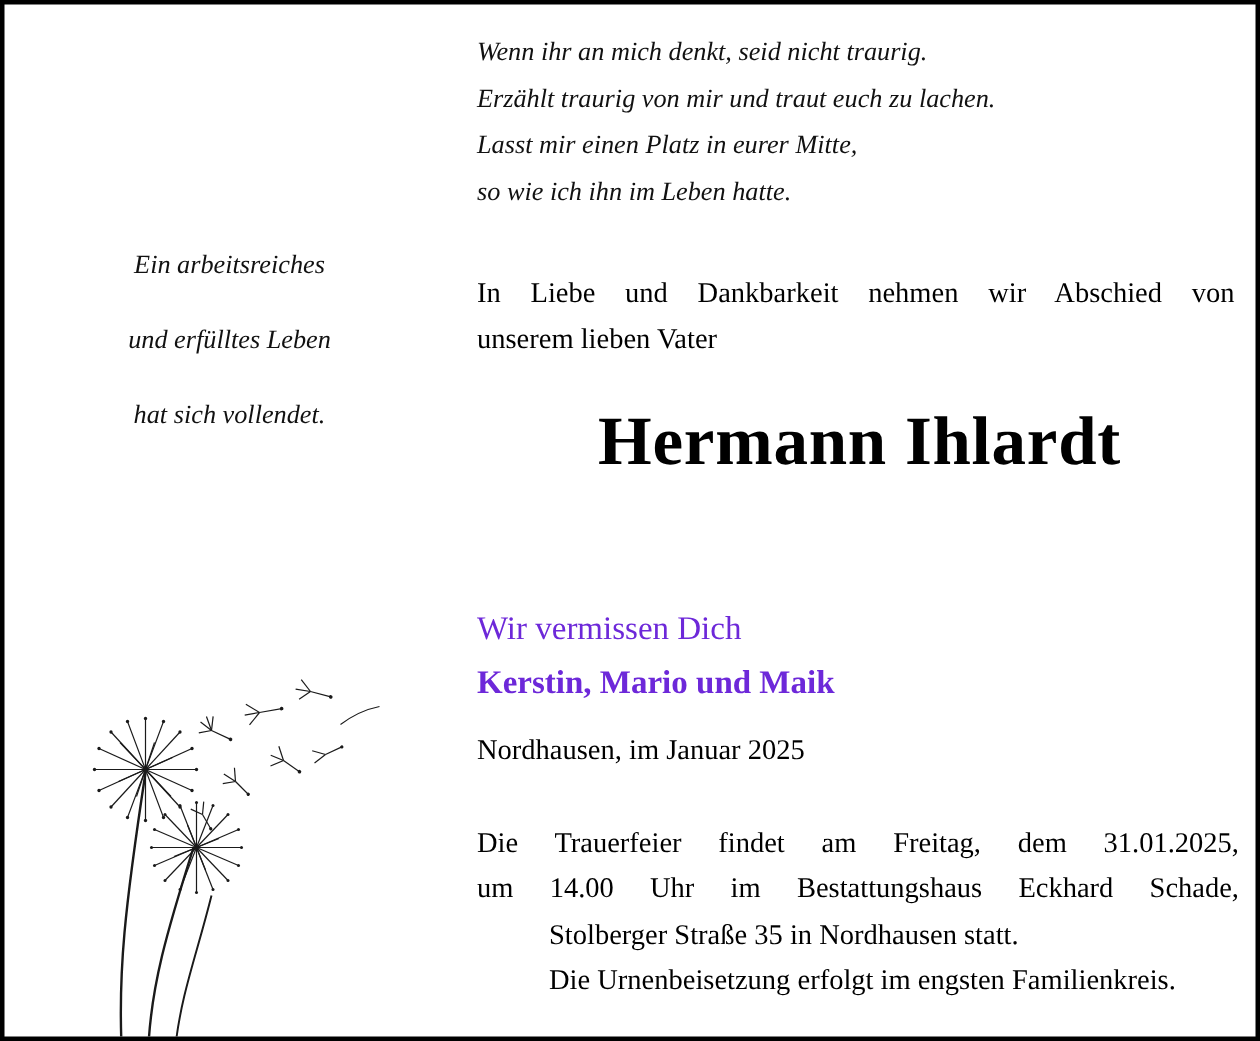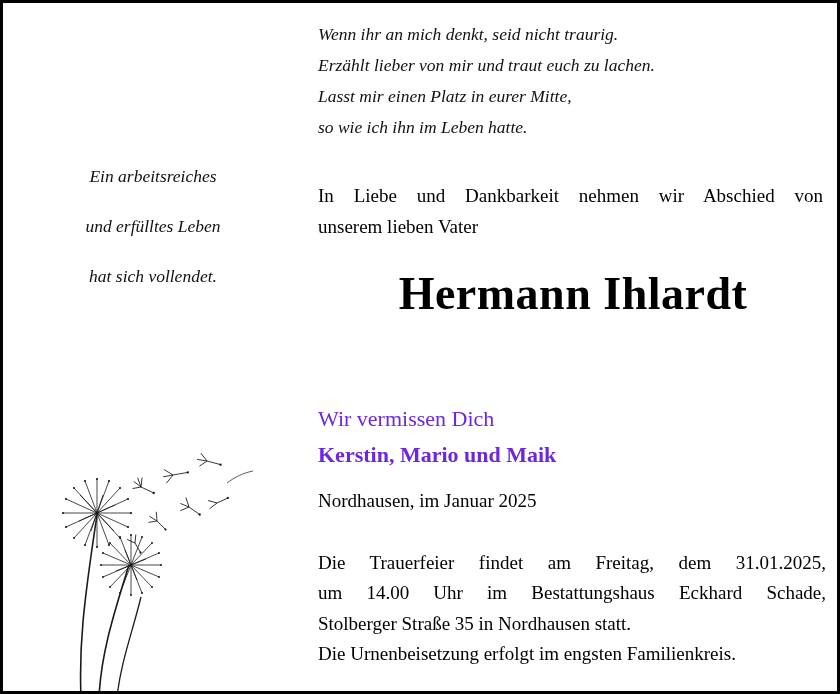--- a/index.html
+++ b/index.html
@@ -148,20 +148,21 @@
     line-height: 1.60;
     color: #000000;
   }
   .ceremony .just {
     text-align: justify;
     text-align-last: justify;
   }
   .ceremony .plain {
     text-align: left;
     white-space: nowrap;
+    margin-left: 48px;
   }
 </style>
 </head>
 <body>
 
 <div class="obituary">
 
   <div class="left-col">
 
     <div class="epitaph">
@@ -319,21 +320,21 @@
           </g>
         </g>
       </svg>
     </div>
   </div>
 
   <div class="right-col">
 
     <div class="poem">
       <div>Wenn ihr an mich denkt, seid nicht traurig.</div>
-      <div>Erzählt lieber von mir und traut euch zu lachen.</div>
+      <div>Erzählt traurig von mir und traut euch zu lachen.</div>
       <div>Lasst mir einen Platz in eurer Mitte,</div>
       <div>so wie ich ihn im Leben hatte.</div>
     </div>
 
     <div class="intro">
       <div class="just">In Liebe und Dankbarkeit nehmen wir Abschied von</div>
       <div>unserem lieben Vater</div>
     </div>
 
     <div class="name">Hermann Ihlardt</div>

